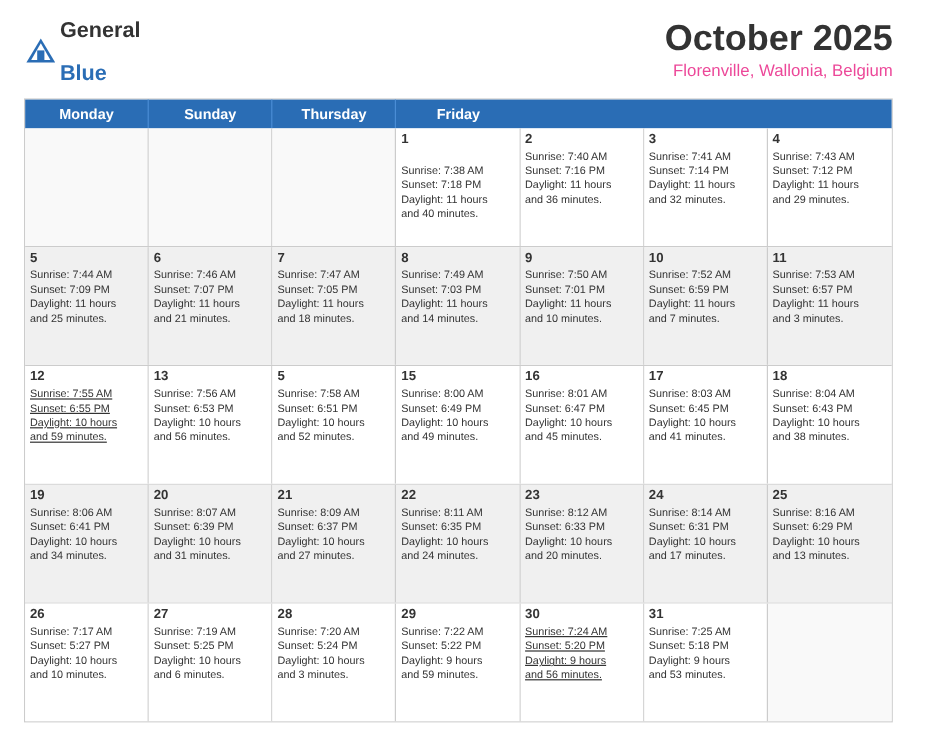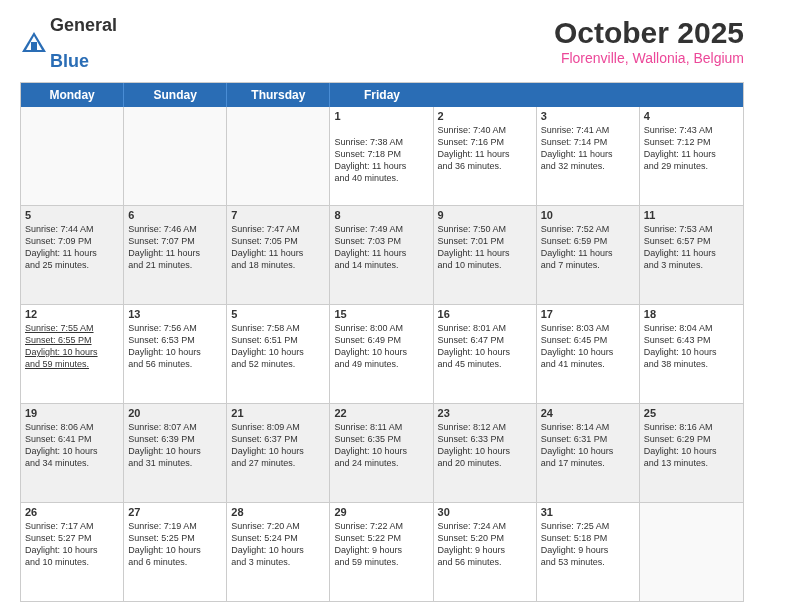--- a/index.html
+++ b/index.html
@@ -355,21 +355,21 @@
           </div>
           <div class="cal-cell">
             <div class="day-num">29</div>
             <div class="cell-text" style="white-space: pre-line;">Sunrise: 7:22 AM
 Sunset: 5:22 PM
 Daylight: 9 hours
 and 59 minutes.</div>
           </div>
           <div class="cal-cell">
             <div class="day-num">30</div>
-            <div class="cell-text" style="white-space: pre-line;">Sunrise: 7:24 AM
+            <div class="cell-text" style="white-space: pre-line; text-decoration: underline;">Sunrise: 7:24 AM
 Sunset: 5:20 PM
 Daylight: 9 hours
 and 56 minutes.</div>
           </div>
           <div class="cal-cell">
             <div class="day-num">31</div>
             <div class="cell-text" style="white-space: pre-line;">Sunrise: 7:25 AM
 Sunset: 5:18 PM
 Daylight: 9 hours
 and 53 minutes.</div>

